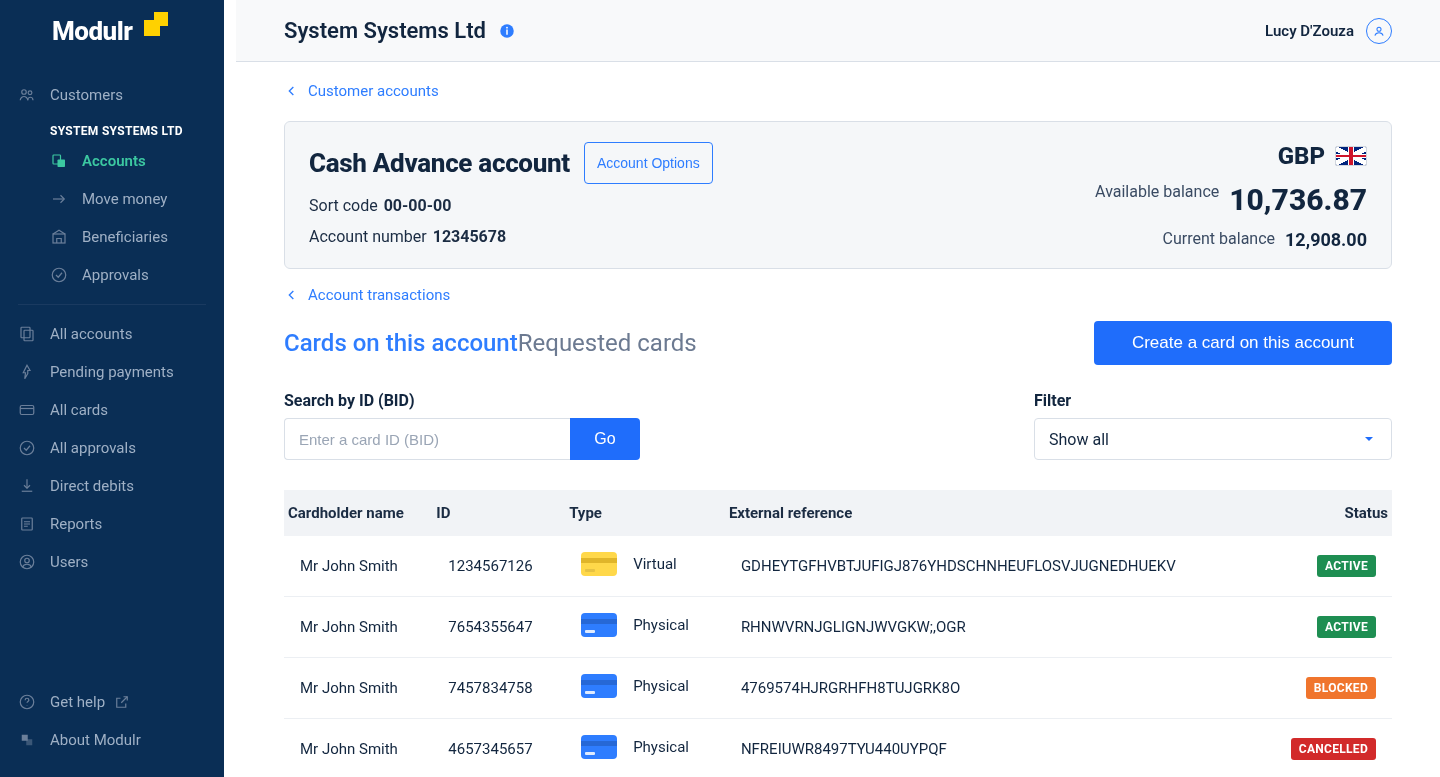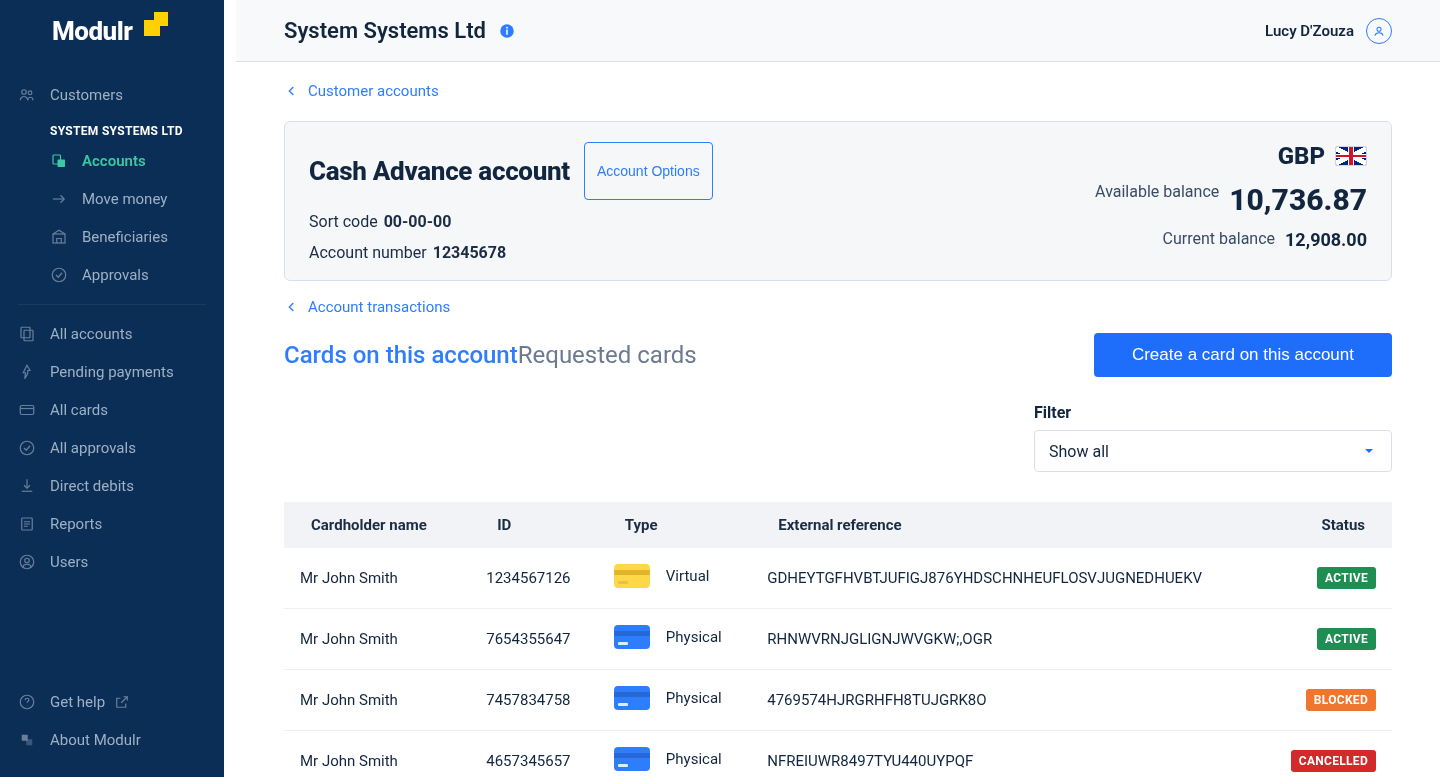--- a/index.html
+++ b/index.html
@@ -81,21 +81,21 @@
     padding:20px 48px 0 48px;overflow:auto;
   }
   .back-link{display:inline-flex;align-items:center;gap:8px;color:var(--blue-link);font-size:15px;cursor:pointer;}
   .back-link svg{width:16px;height:16px;stroke:currentColor;fill:none;stroke-width:2;}
   .account-panel{
     margin-top:18px;background:var(--panel-bg);border:1px solid var(--border);border-radius:6px;
     padding:20px 24px 18px;display:flex;justify-content:space-between;gap:24px;
   }
   .ap-left .title-row{display:flex;align-items:center;gap:14px;}
   .ap-title{font-size:26px;font-weight:800;letter-spacing:-0.3px;}
-  .opt-btn{border:1px solid var(--blue-link);color:var(--blue-link);background:transparent;border-radius:4px;padding:20px 12px;font-size:14px;cursor:pointer;}
+  .opt-btn{border:1px solid var(--blue-link);color:var(--blue-link);background:transparent;border-radius:4px;padding:12px 12px;font-size:14px;cursor:pointer;}
   .ap-row{margin-top:12px;font-size:16px;color:#1b2c43;}
   .ap-row .label{}
   .ap-row .val{font-weight:700;margin-left:2px;}
   .ap-right{text-align:right;}
   .currency-row{display:flex;align-items:center;justify-content:flex-end;gap:10px;font-size:24px;font-weight:800;}
   .flag{width:32px;height:20px;border-radius:2px;position:relative;background:#00247d;overflow:hidden;border:1px solid #d0d6de;}
   .flag::before,.flag::after{content:"";position:absolute;}
   .flag::before{left:-4px;top:-4px;right:-4px;bottom:-4px;background:
     linear-gradient(to bottom,transparent 42%,#fff 42%,#fff 58%,transparent 58%),
     linear-gradient(to right,transparent 42%,#fff 42%,#fff 58%,transparent 58%),
@@ -117,21 +117,21 @@
   .filters-row{margin-top:26px;display:flex;gap:40px;align-items:flex-end;justify-content:space-between;}
   .field-group{display:flex;flex-direction:column;gap:8px;}
   .field-label{font-size:16px;font-weight:700;}
   .search-wrap{display:flex;}
   .search-wrap input{width:286px;height:42px;border:1px solid var(--border);border-right:none;border-radius:4px 0 0 4px;padding:0 14px;font-size:15px;color:var(--text);}
   .search-wrap input::placeholder{color:#9aa5b5;}
   .go-btn{width:70px;height:42px;background:var(--blue);color:#fff;border:none;border-radius:0 4px 4px 0;font-size:16px;cursor:pointer;}
   .filter-select{width:358px;height:42px;border:1px solid var(--border);border-radius:4px;display:flex;align-items:center;justify-content:space-between;padding:0 14px;font-size:16px;color:var(--text);cursor:pointer;}
   .filter-select svg{width:16px;height:16px;stroke:var(--blue);fill:var(--blue);}
   .table{margin-top:30px;width:100%;border-collapse:collapse;}
-  .table thead th{background:var(--table-head);text-align:left;font-size:15px;font-weight:700;color:#1b2c43;padding:14px 27px;}
+  .table thead th{background:var(--table-head);text-align:left;font-size:15px;font-weight:700;color:#1b2c43;padding:14px 4px;}
   .table thead th:last-child{text-align:right;}
   .table tbody td{padding:16px 16px;font-size:15px;border-bottom:1px solid var(--row-border);vertical-align:middle;}
   .table tbody td:last-child{text-align:right;}
   .card-ico{display:inline-flex;align-items:center;gap:16px;}
   .card-shape{width:36px;height:24px;border-radius:4px;position:relative;}
   .card-shape.virtual{background:#ffd84a;}
   .card-shape.physical{background:#2e7dff;}
   .card-shape::before{content:"";position:absolute;left:0;right:0;top:6px;height:5px;background:rgba(0,0,0,0.16);}
   .card-shape.virtual::before{background:#e0b52a;}
   .card-shape::after{content:"";position:absolute;left:4px;bottom:4px;width:10px;height:3px;border-radius:1px;background:rgba(255,255,255,0.85);}
@@ -371,20 +371,25 @@
   <div class="tabs-row">
     <div class="tabs">
       <span class="tab active">Cards on this account</span>
       <span class="tab">Requested cards</span>
     </div>
     <button class="create-btn">Create a card on this account</button>
   </div>
 
   <div class="filters-row">
     <div class="field-group">
+      <span class="field-label">Search by ID (BID)</span>
+      <div class="search-wrap">
+        <input type="text" placeholder="Enter a card ID (BID)" style="">
+        <button class="go-btn">Go</button>
+      </div>
     </div>
     <div class="field-group">
       <span class="field-label">Filter</span>
       <div class="filter-select">
         <span>Show all</span>
         <svg viewBox="0 0 24 24">
             <path d="M6 9l6 6 6-6z" stroke="none"></path>
           </svg>
       </div>
     </div>

